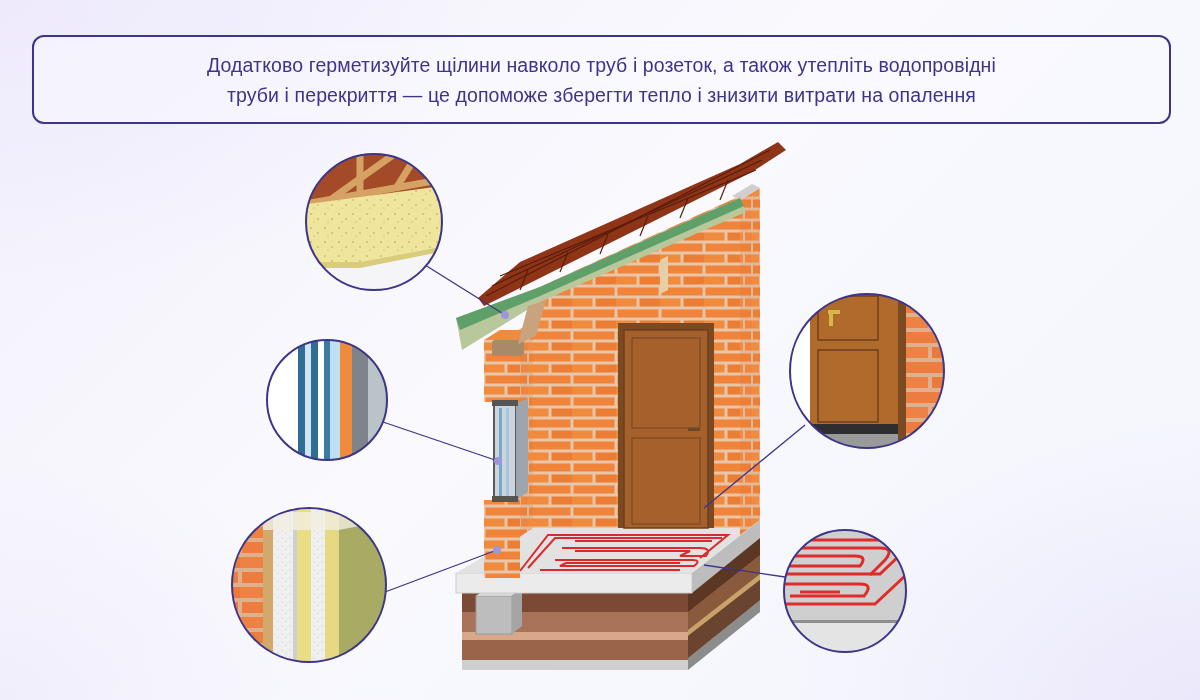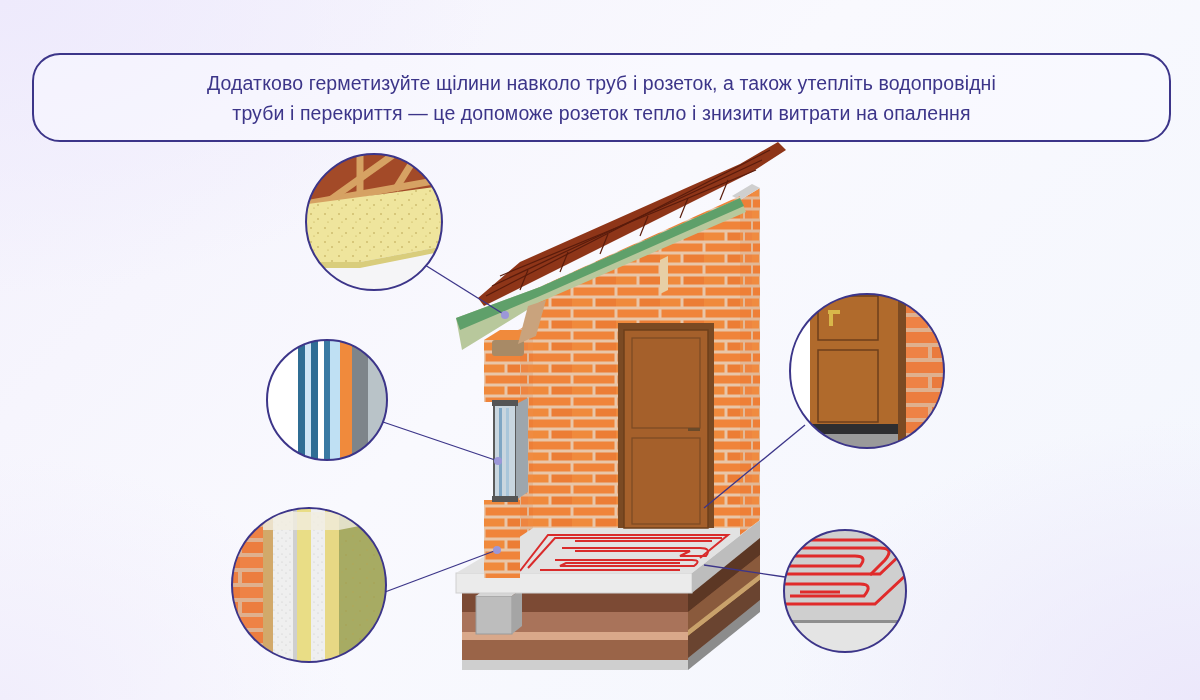--- a/index.html
+++ b/index.html
@@ -6,38 +6,38 @@
   body {
     width: 1200px; height: 700px; overflow: hidden; position: relative;
     font-family: "Liberation Sans", "DejaVu Sans", sans-serif;
     background:
       radial-gradient(ellipse 700px 420px at 0% 0%, #eeeafc 0%, rgba(238,234,252,0) 70%),
       radial-gradient(ellipse 600px 400px at 100% 100%, #ece8fb 0%, rgba(236,232,251,0) 70%),
       radial-gradient(ellipse 500px 350px at 0% 100%, #f1eefc 0%, rgba(241,238,252,0) 70%),
       linear-gradient(135deg, #f3f1fc 0%, #f9f9fe 45%, #f3f6fd 100%);
   }
   .banner {
-    position: absolute; left: 32px; top: 53px; width: 1139px; height: 89px;
-    box-sizing: border-box; border: 2px solid #3c3589; border-radius: 28px;
+    position: absolute; left: 32px; top: 35px; width: 1139px; height: 89px;
+    box-sizing: border-box; border: 2px solid #3c3589; border-radius: 12px;
     display: flex; align-items: center; justify-content: center; text-align: center;
     background: rgba(250,250,255,0.5);
   }
   .banner-text {
     color: #3c3589; font-size: 19.5px; line-height: 30px; letter-spacing: 0.1px;
   }
   .banner-text span { display: block; }
   svg.scene { position: absolute; left: 0; top: 0; }
 </style>
 </head>
 <body>
 
 <div class="banner">
   <div class="banner-text">
     <span>Додатково герметизуйте щілини навколо труб і розеток, а також утепліть водопровідні</span>
-    <span>труби і перекриття — це допоможе розеток тепло і знизити витрати на опалення</span>
+    <span>труби і перекриття — це допоможе зберегти тепло і знизити витрати на опалення</span>
   </div>
 </div>
 
 <svg class="scene" width="1200" height="700" viewBox="0 0 1200 700">
   <defs>
     <pattern id="brickFront" width="44" height="22" patternUnits="userSpaceOnUse">
       <rect width="44" height="22" fill="#e9c6a8"></rect>
       <rect x="1.5" y="1.5" width="41" height="8" fill="#f0843a"></rect>
       <rect x="-20.5" y="12.5" width="41" height="8" fill="#f08a3c"></rect>
       <rect x="23.5" y="12.5" width="41" height="8" fill="#ec7d35"></rect>

